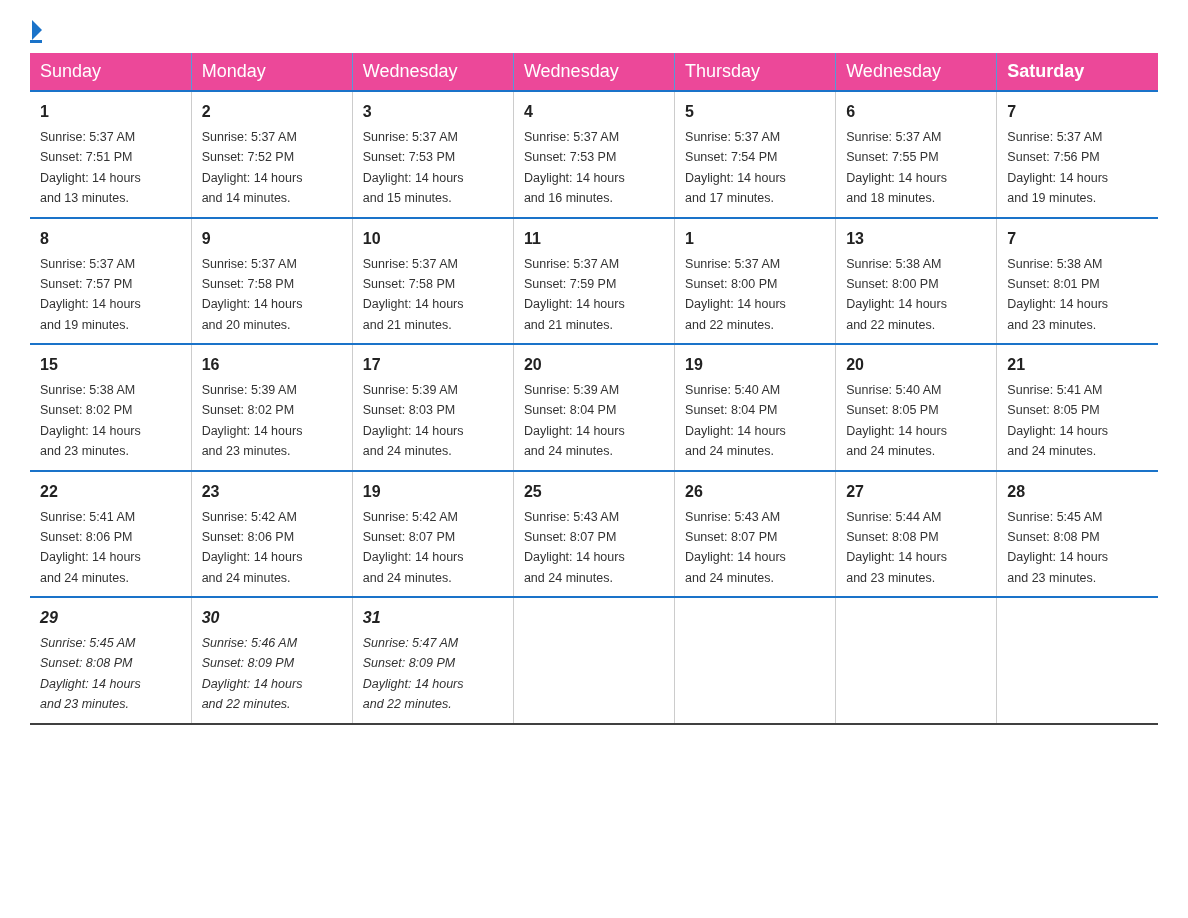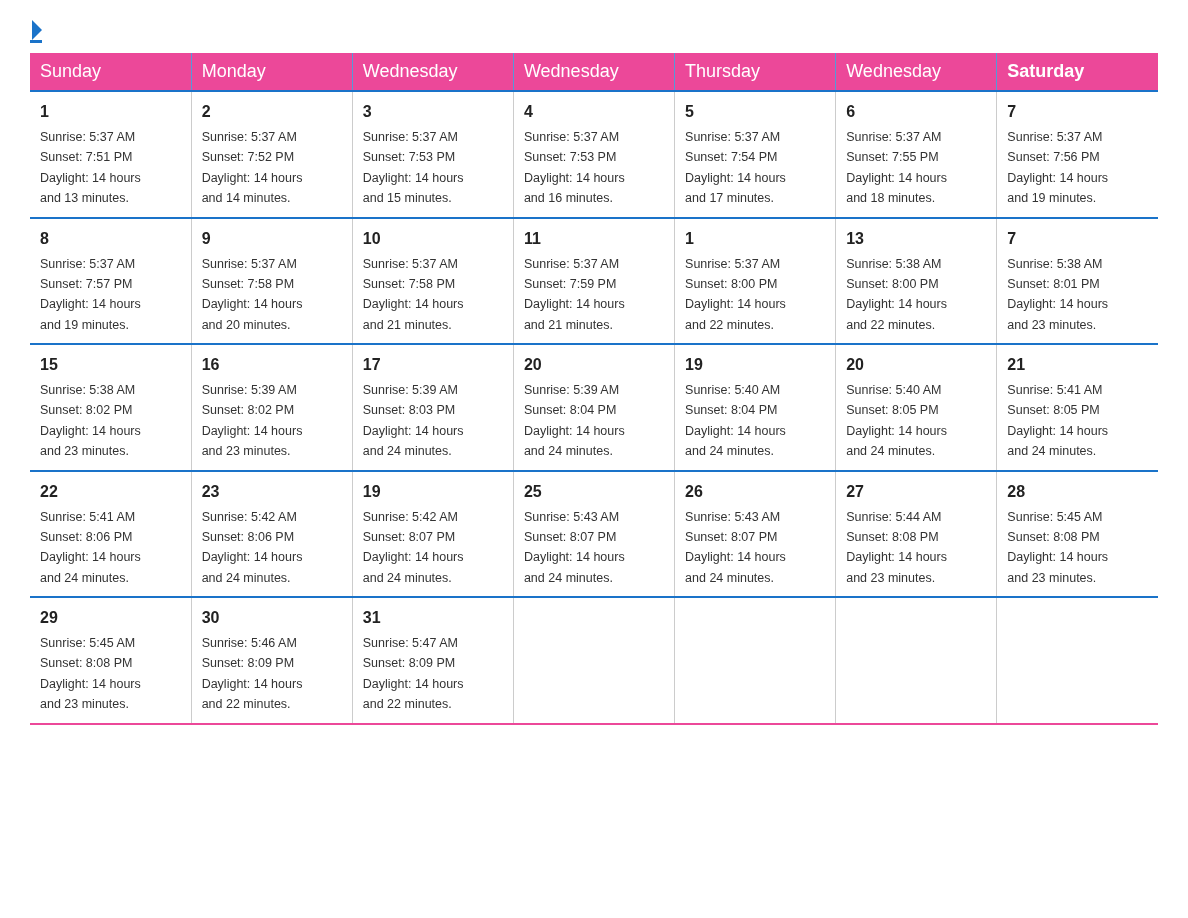--- a/index.html
+++ b/index.html
@@ -107,21 +107,22 @@
       color: #222;
       display: block;
       margin-bottom: 3px;
     }
     .day-info {
       font-size: 12.5px;
       color: #333;
       line-height: 1.55;
     }
     tbody tr:last-child td {
-      border-bottom: 2px solid #ec4899;
+      border-bottom: 2px solid #404040;
+      font-style: italic;
     }
     .empty-cell {
       background: #fff;
     }
   </style>
 </head>
 <body>
 
 <div class="header">
   <div class="logo">

